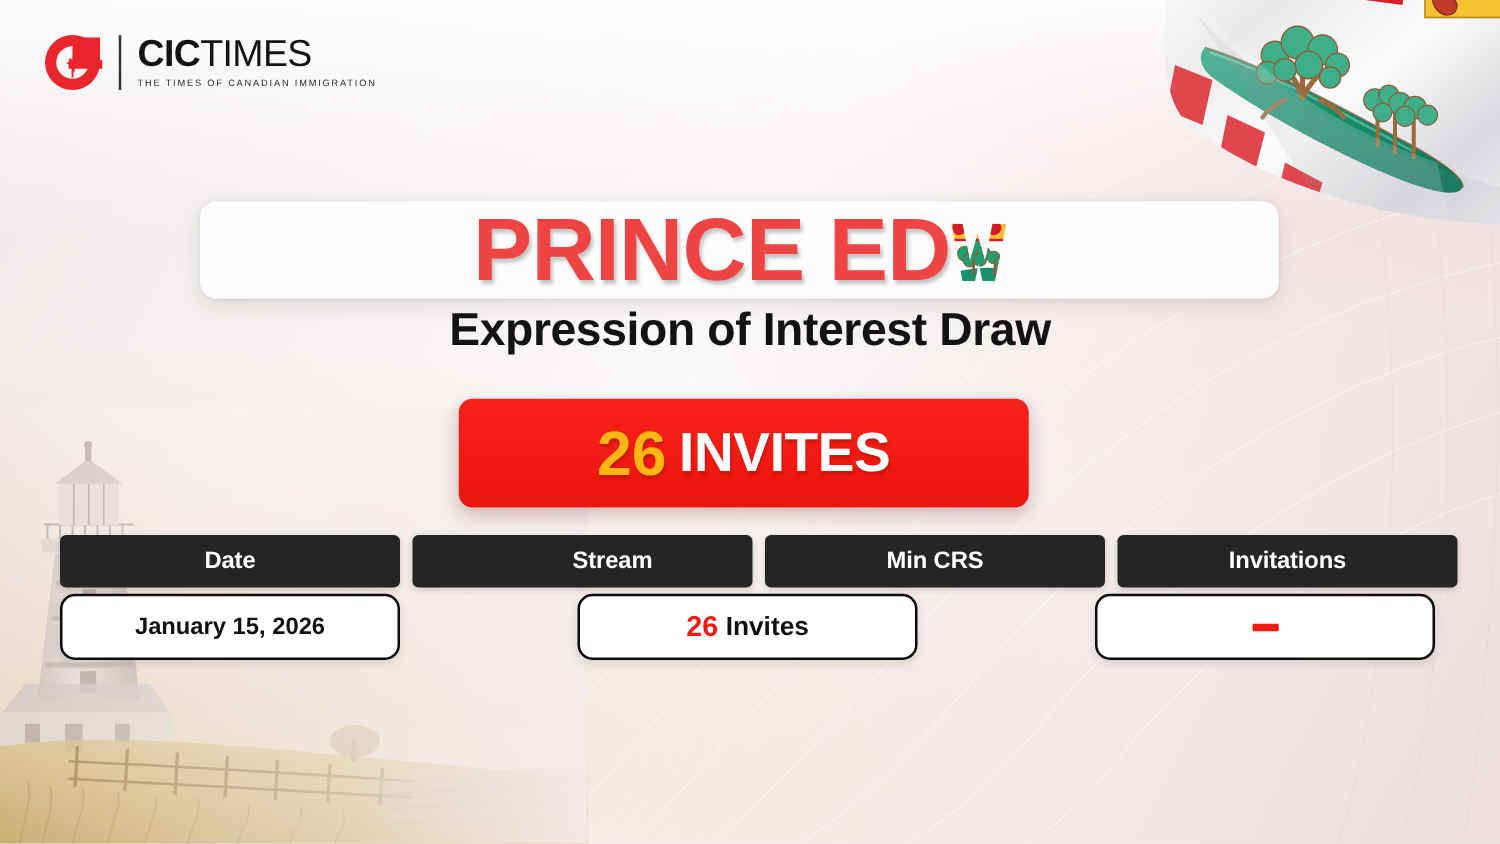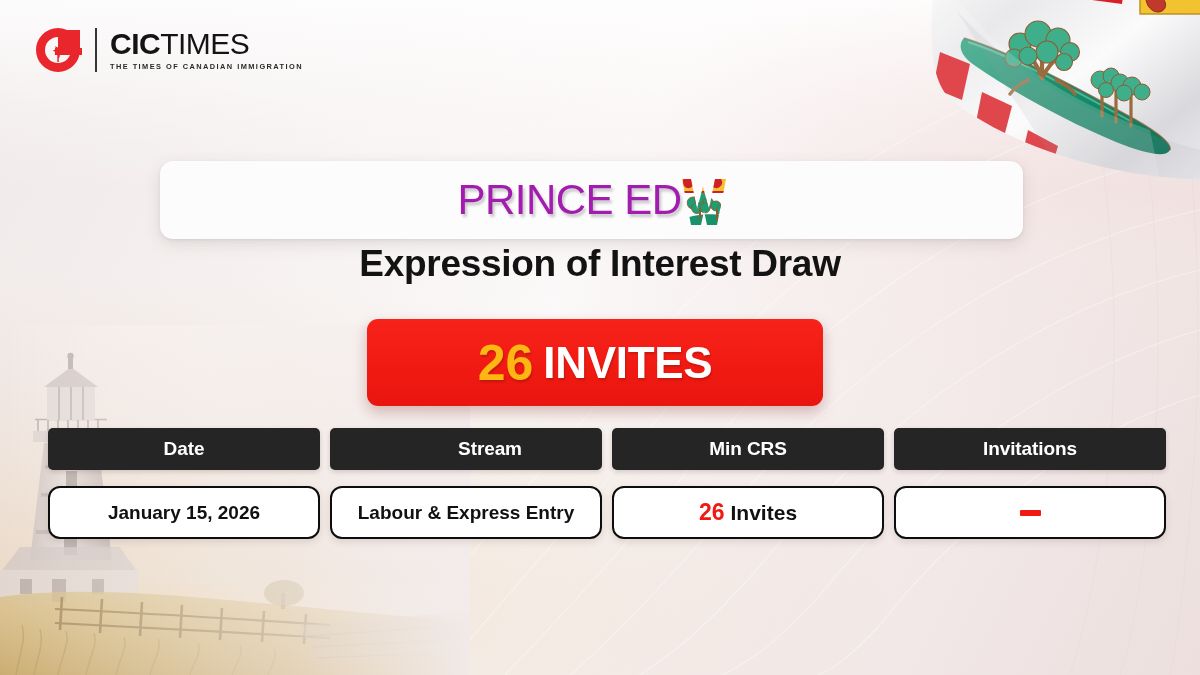--- a/index.html
+++ b/index.html
@@ -43,34 +43,34 @@
   }
   .logo-mark { width:48px; height:48px; flex:0 0 48px; }
   .logo-divider { width:2px; height:44px; background:#1a1a1a; opacity:.88; }
   .logo-text { display:flex; flex-direction:column; justify-content:center; }
   .logo-name {
     font-size:30px; font-weight:700; letter-spacing:-0.5px;
     color:#141414; line-height:1.02; white-space:nowrap;
   }
   .logo-name .thin { font-weight:400; }
   .logo-tag {
-    font-size:7.4px; font-weight:700; color:#2a2a2a;
+    font-size:7.4px; font-weight:400; color:#2a2a2a;
     letter-spacing:1.45px; margin-top:3px; white-space:nowrap;
   }
 
   
   .title-card {
     position:absolute; left:160px; top:161px; width:863px; height:78px;
     background:#fdfcfc; border-radius:13px;
     box-shadow:0 5px 16px rgba(80,60,60,.13), 0 1px 3px rgba(80,60,60,.10);
     display:flex; align-items:center; justify-content:center;
   }
   .title-text {
-    font-size:42px; font-weight:400; letter-spacing:-0.5px;
-    color:#a21caf; line-height:1; white-space:nowrap;
+    font-size:71px; font-weight:700; letter-spacing:-0.5px;
+    color:#ef4444; line-height:1; white-space:nowrap;
     display:flex; align-items:center;
     text-shadow:2px 3px 3px rgba(0,0,0,.22);
   }
   .w-flag {
     display:inline-block; width:46px; height:54px;
     margin:0 -1px; position:relative; top:2px;
   }
 
   
   .subtitle {
@@ -94,21 +94,21 @@
   }
   .invites-word {
     font-size:44px; font-weight:800; color:#ffffff; line-height:1;
     letter-spacing:-0.3px;
     text-shadow:1px 2px 2px rgba(110,20,10,.32);
   }
 
   
   .table { position:absolute; left:48px; top:428px; width:1100px; }
   .trow { display:flex; gap:10px; }
-  .trow.body { margin-top:16px;justify-content:space-between; }
+  .trow.body { margin-top:5px;justify-content:space-between; }
   .cell { display:flex; align-items:center; justify-content:center; text-align:center; }
   .c1 { flex:0 0 272px; }
   .c2 { flex:0 0 272px;padding-left:48px; }
   .c3 { flex:0 0 272px; }
   .c4 { flex:0 0 272px; }
 
   .th {
     height:42px; background:#252526; border-radius:5px;
     color:#ffffff; font-size:19px; font-weight:700; letter-spacing:-0.1px;
     box-shadow:0 2px 5px rgba(60,40,40,.18);
@@ -414,21 +414,20 @@
 
   <div class="table">
     <div class="trow head">
       <div class="cell th c1">Date</div>
       <div class="cell th c2">Stream</div>
       <div class="cell th c4">Min CRS</div>
       <div class="cell th c3">Invitations</div>
     </div>
     <div class="trow body">
       <div class="cell td c1">January 15, 2026</div>
-      <div class="cell td c2">Labour &amp; Express Entry</div>
       <div class="cell td c3">
         <span class="red-num">26</span>
           <span class="sub-word">Invites</span>
       </div>
       <div class="cell td c4">
         <span class="dash"></span>
       </div>
     </div>
   </div>
 

